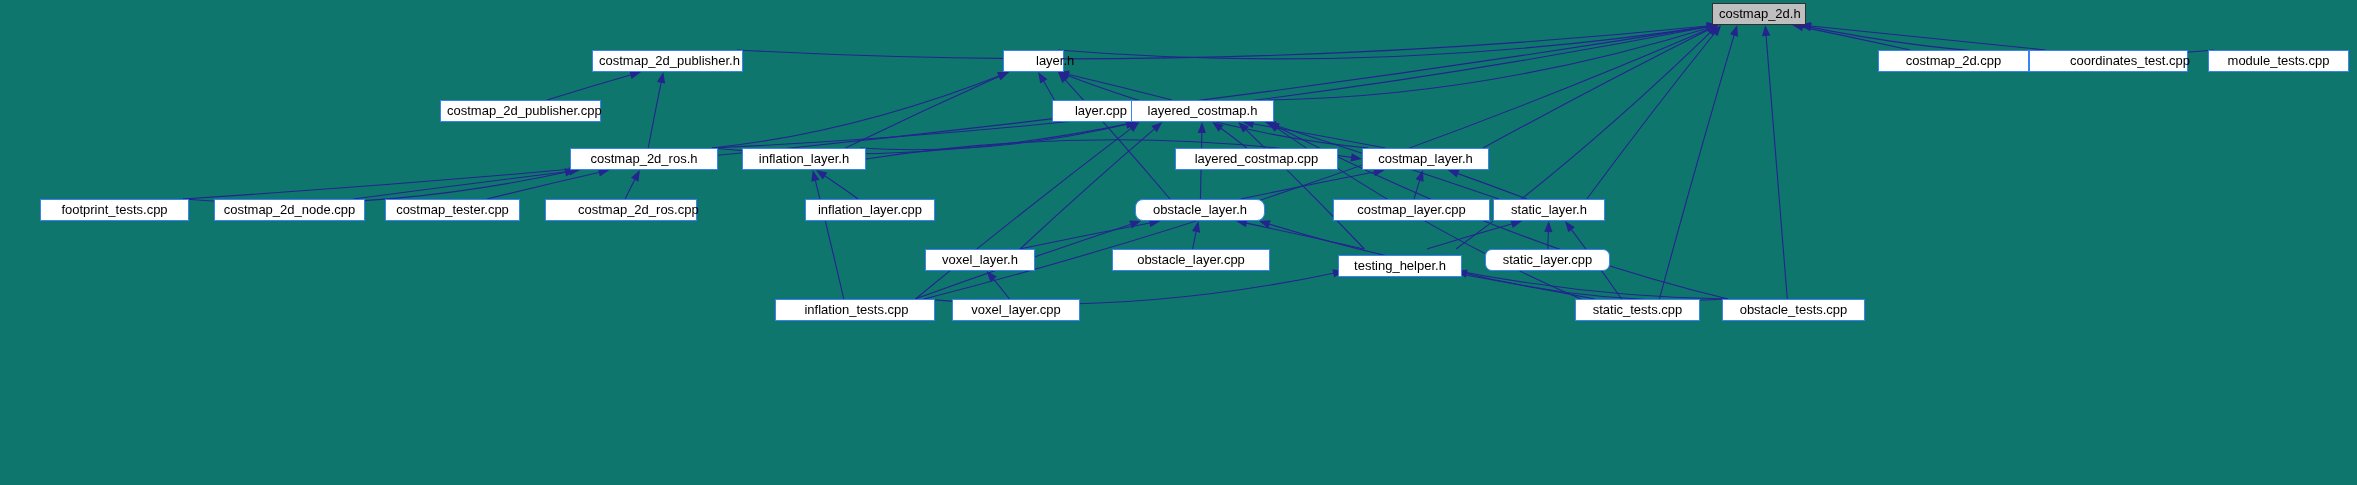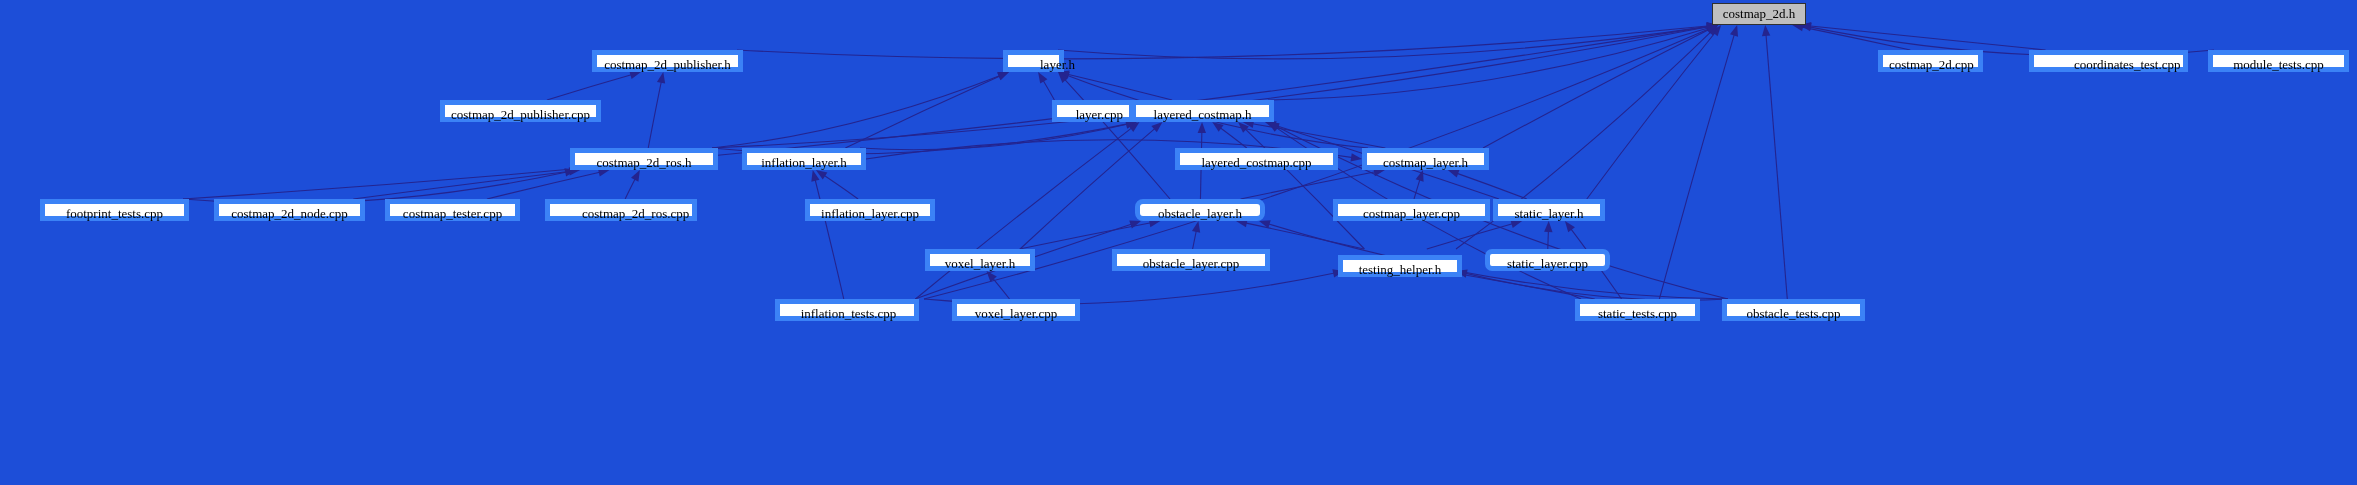--- a/index.html
+++ b/index.html
@@ -1,20 +1,20 @@
 <!DOCTYPE html>
 <html><head>
 <meta charset="utf-8">
 <style>
   html,body{margin:0;padding:0;background:#ffffff;}
-  #graph-root{position:relative;width:2357px;height:485px;background:#1d4ed8;
-    font-family:Liberation Serif, serif;overflow:hidden;}
+  #graph-root{position:relative;width:2357px;height:485px;background:#0f766e;
+    font-family:Liberation Sans, sans-serif;overflow:hidden;}
   svg.edges{position:absolute;left:0;top:0;width:2357px;height:485px;}
   .node{position:absolute;box-sizing:border-box;height:22px;line-height:20px;
-    border:5px solid #3b82f6;background:#ffffff;color:#000000;font-size:13px;
+    border:1px solid #3b82f6;background:#ffffff;color:#000000;font-size:13px;
     text-align:center;white-space:nowrap;padding:0 6px;}
   .node.root{background:#bfbfbf;border:1px solid #303030;}
   .edge{fill:none;stroke:#24248f;stroke-width:1.1;}
   .arrowhead{fill:#24248f;stroke:none;}
 </style>
 </head>
 <body>
 
 <div id="graph-root">
   <svg class="edges" viewBox="0 0 2357 485" id="edge-svg">
@@ -126,21 +126,21 @@
       <polygon class="arrowhead" points="1344,271 1334.108808363194,277.3878265477375 1332.3685174510156,269.1700782222539"></polygon>
       <path class="edge" d="M1594.75,299 Q1521.942,285 1448.283694401553,271.97827711917546"></path>
       <polygon class="arrowhead" points="1442.75,271 1454.3131963965689,268.77907922375005 1452.850873191538,277.0508148846636"></polygon>
       <path class="edge" d="M1728,299 Q1597.712,305.944 1461.5972215941954,272.3801887729166"></path>
       <polygon class="arrowhead" points="1456,271 1467.6856311995493,269.55569273763604 1465.6745587985274,277.71140164599274"></polygon>
     </svg>
   <div id="node-layer">
       <div class="node root" style="left: 1712px; top: 3px; width: 94px;">costmap_2d.h</div>
       <div class="node" style="left: 592px; top: 50px; width: 151px;">costmap_2d_publisher.h</div>
       <div class="node" style="left: 1003px; top: 50px; width: 61px; padding-left: 32px;">layer.h</div>
-      <div class="node" style="left: 1878px; top: 50px; width: 105px;">costmap_2d.cpp</div>
+      <div class="node" style="left: 1878px; top: 50px; width: 151px;">costmap_2d.cpp</div>
       <div class="node" style="left: 2029px; top: 50px; width: 159px; padding-left: 40px;">coordinates_test.cpp</div>
       <div class="node" style="left: 2208px; top: 50px; width: 141px;">module_tests.cpp</div>
       <div class="node" style="left: 440px; top: 100px; width: 161px;">costmap_2d_publisher.cpp</div>
       <div class="node" style="left: 1052px; top: 100px; width: 82px; text-align: right;">layer.cpp</div>
       <div class="node" style="left: 1131px; top: 100px; width: 143px;">layered_costmap.h</div>
       <div class="node" style="left: 570px; top: 148px; width: 148px;">costmap_2d_ros.h</div>
       <div class="node" style="left: 742px; top: 148px; width: 124px;">inflation_layer.h</div>
       <div class="node" style="left: 1175px; top: 148px; width: 163px;">layered_costmap.cpp</div>
       <div class="node" style="left: 1362px; top: 148px; width: 127px;">costmap_layer.h</div>
       <div class="node" style="left: 40px; top: 199px; width: 149px;">footprint_tests.cpp</div>
@@ -148,18 +148,18 @@
       <div class="node" style="left: 385px; top: 199px; width: 135px;">costmap_tester.cpp</div>
       <div class="node" style="left: 545px; top: 199px; width: 152px; padding-left: 32px;">costmap_2d_ros.cpp</div>
       <div class="node" style="left: 805px; top: 199px; width: 130px;">inflation_layer.cpp</div>
       <div class="node" style="left: 1135px; top: 199px; width: 130px; border-radius: 8px;">obstacle_layer.h</div>
       <div class="node" style="left: 1333px; top: 199px; width: 157px;">costmap_layer.cpp</div>
       <div class="node" style="left: 1493px; top: 199px; width: 112px;">static_layer.h</div>
       <div class="node" style="left: 925px; top: 249px; width: 110px;">voxel_layer.h</div>
       <div class="node" style="left: 1112px; top: 249px; width: 158px;">obstacle_layer.cpp</div>
       <div class="node" style="left: 1338px; top: 255px; width: 124px;">testing_helper.h</div>
       <div class="node" style="left: 1485px; top: 249px; width: 125px; border-radius: 7px;">static_layer.cpp</div>
-      <div class="node" style="left: 775px; top: 299px; width: 144px; padding-left: 9px;">inflation_tests.cpp</div>
+      <div class="node" style="left: 775px; top: 299px; width: 160px; padding-left: 9px;">inflation_tests.cpp</div>
       <div class="node" style="left: 952px; top: 299px; width: 128px;">voxel_layer.cpp</div>
       <div class="node" style="left: 1575px; top: 299px; width: 125px;">static_tests.cpp</div>
       <div class="node" style="left: 1722px; top: 299px; width: 143px;">obstacle_tests.cpp</div>
     </div>
 </div>
 
 </body></html>

